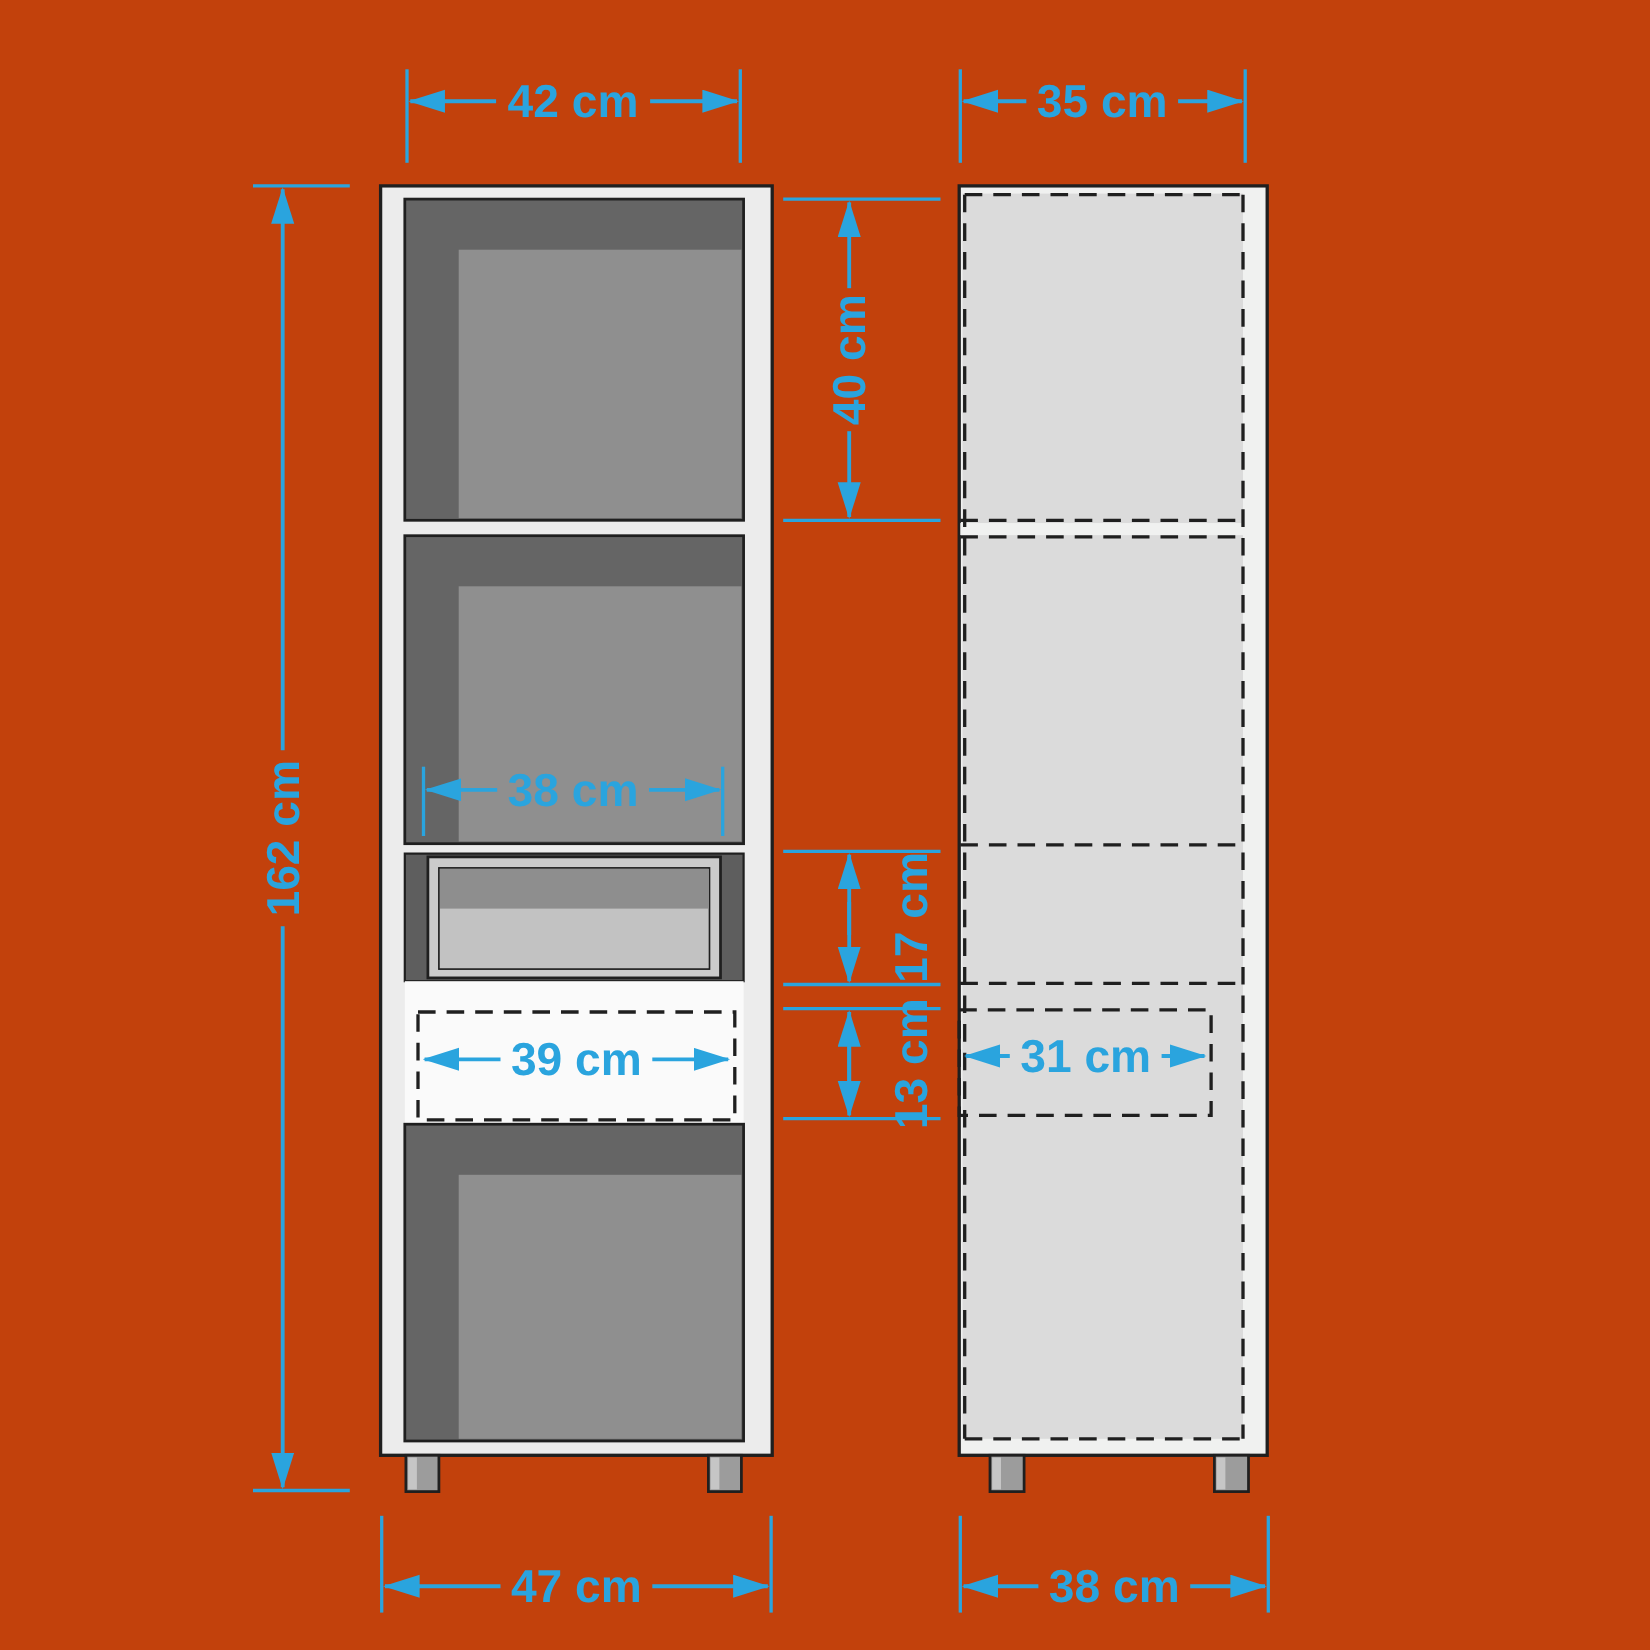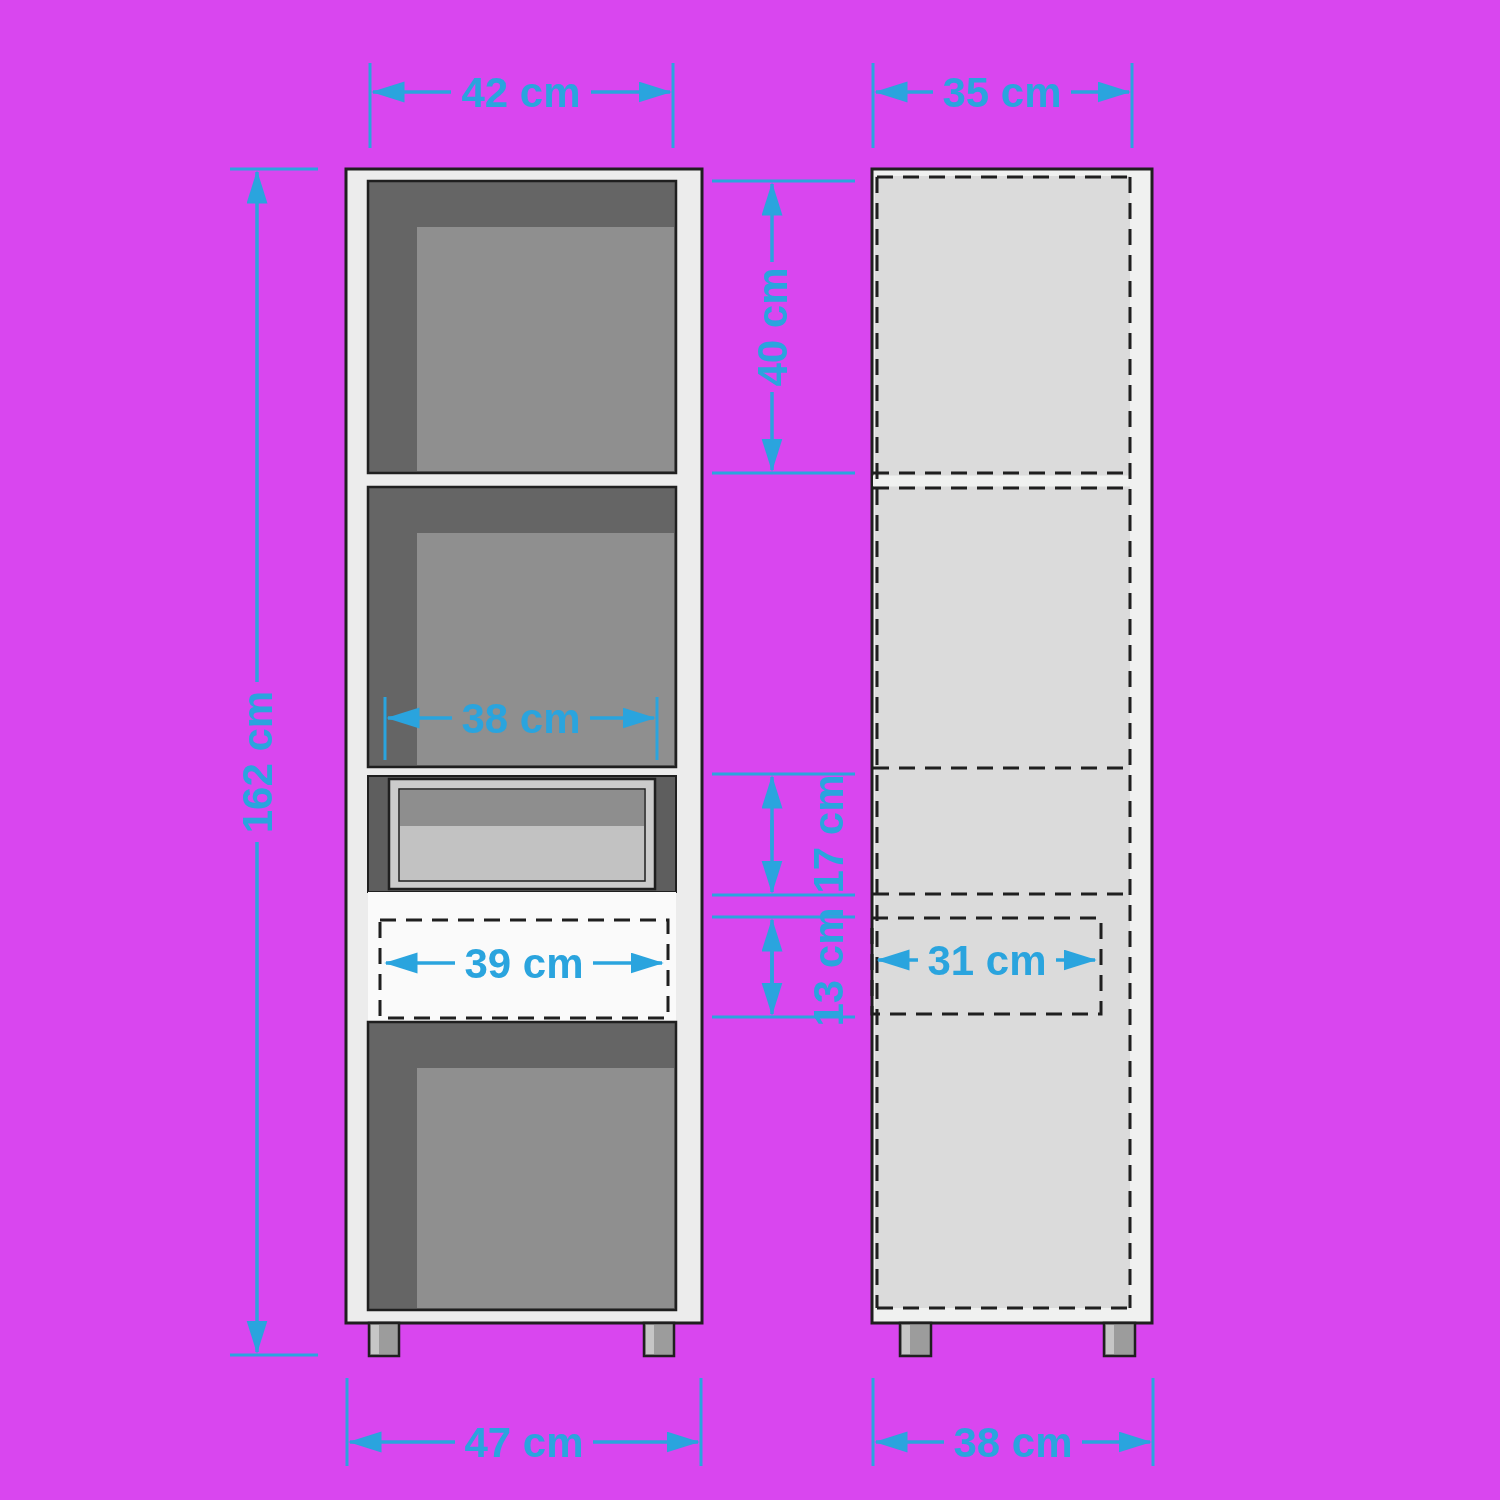--- a/index.html
+++ b/index.html
@@ -6,21 +6,21 @@
     --accent:#2aa4de;
     --outline:#1f1f1f;
     --frame:#ececec;
     --side-body:#f0f1f0;
     --comp-dark:#656565;
     --back-panel:#8f8f8f;
     --side-panel:#dbdbdb;
     --drawer-fill:#e7e7e7;
   }
   html,body{margin:0;padding:0;background:#ffffff;}
-  .stage{width:1500px;height:1500px;background:#d946ef;position:relative;}
+  .stage{width:1500px;height:1500px;background:#c2410c;position:relative;}
   svg{display:block;}
   .dim-line{stroke:var(--accent);stroke-width:3.5;fill:none;}
   .ext-line{stroke:var(--accent);stroke-width:3;fill:none;}
   .dim-text{
     fill:var(--accent);
     font-family:"Liberation Sans",sans-serif;
     font-weight:bold;
     font-size:42px;
     text-anchor:middle;
     dominant-baseline:central;

